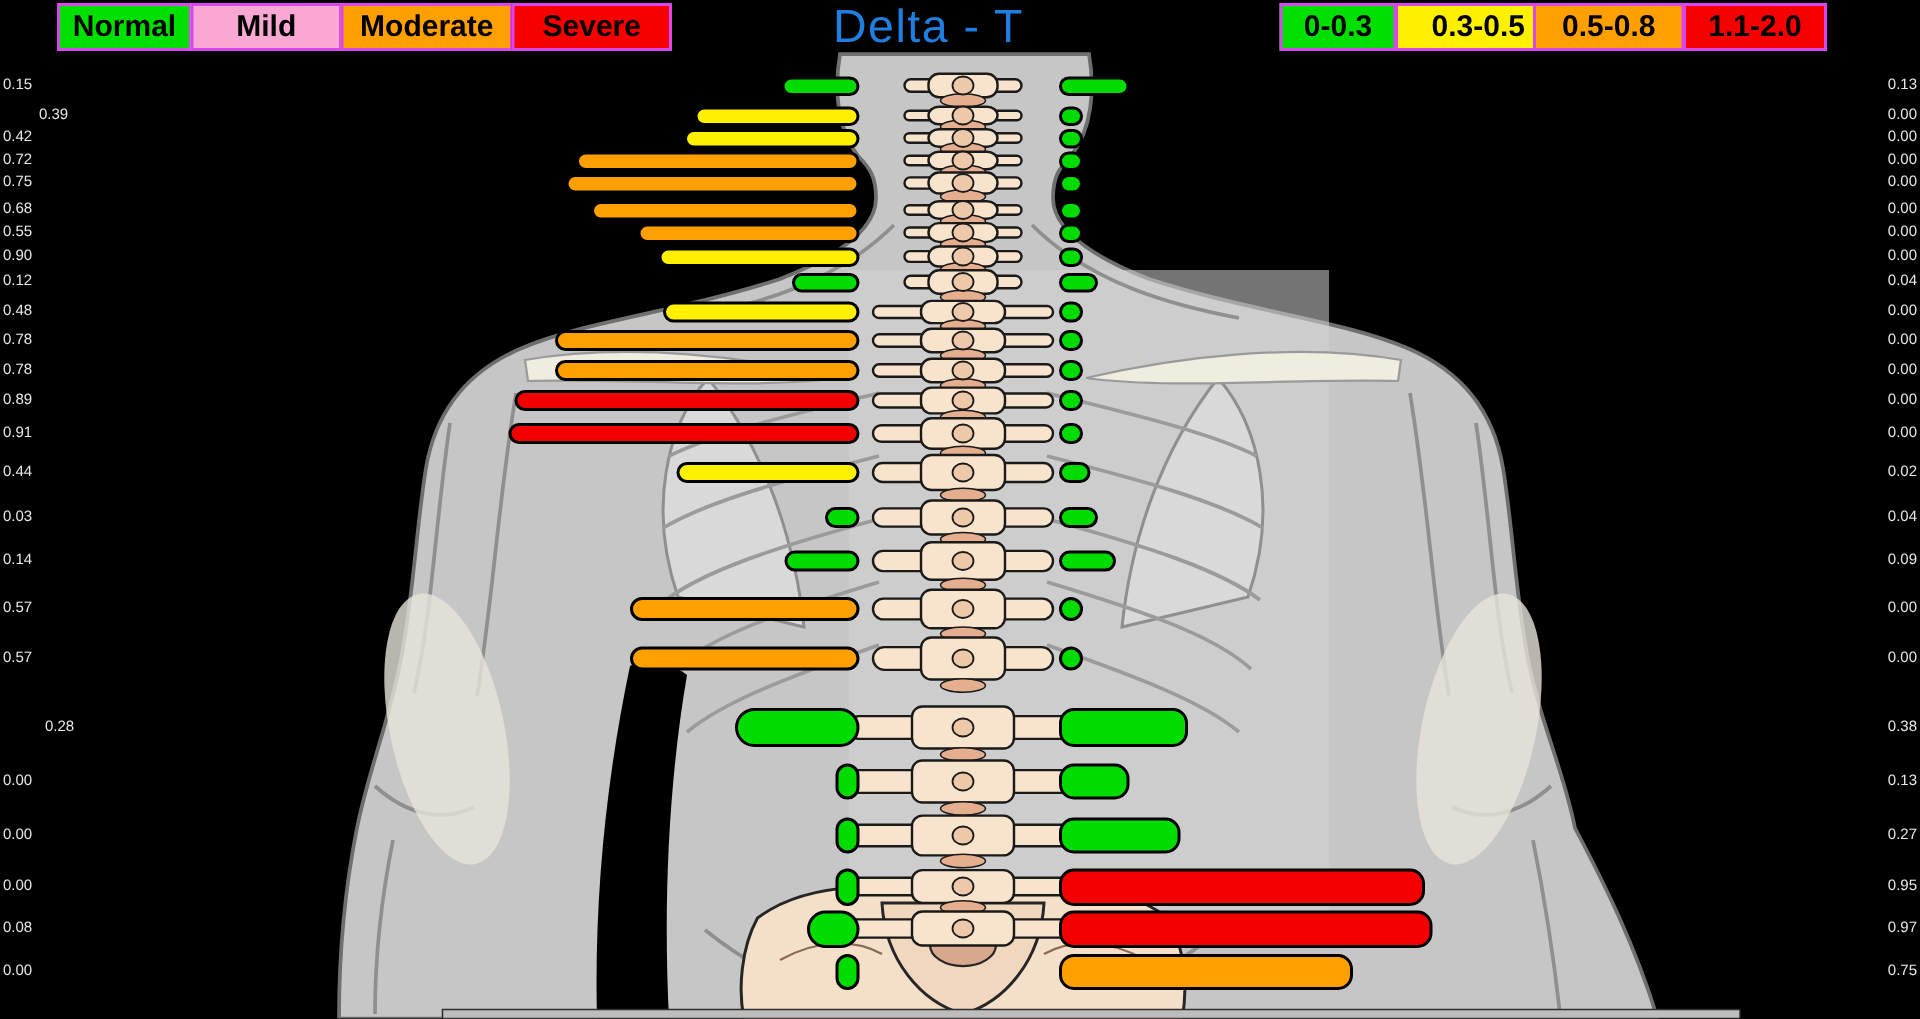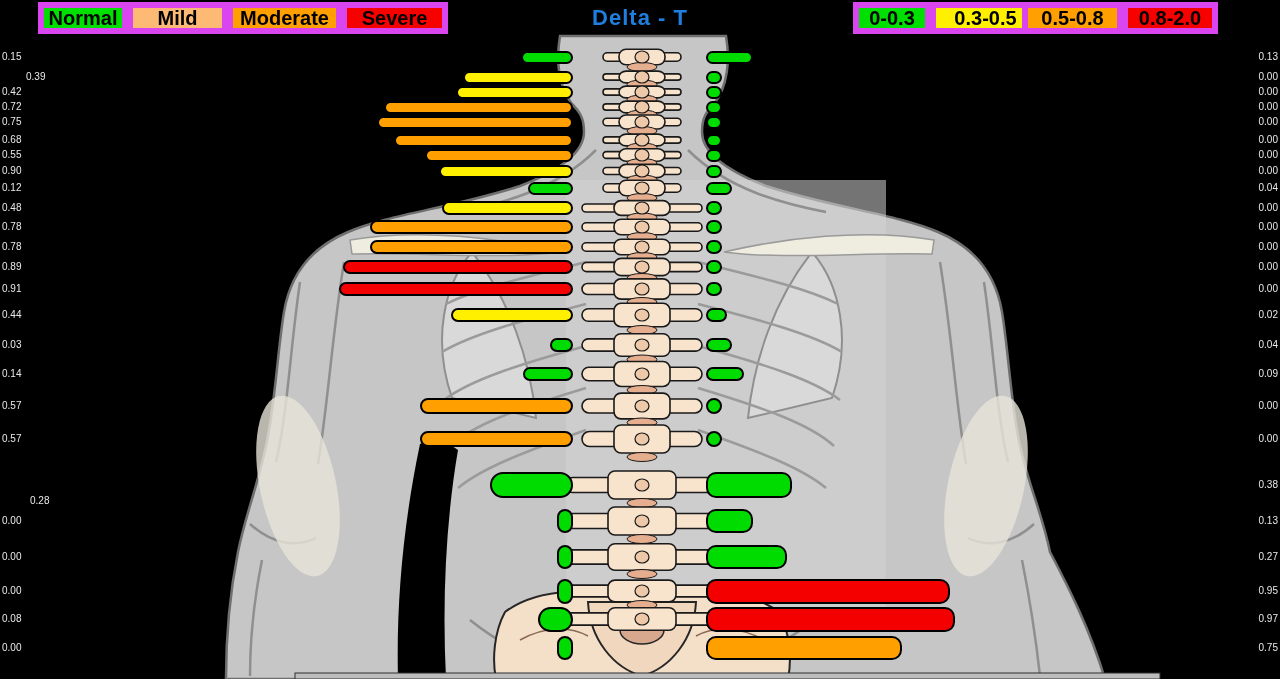--- a/index.html
+++ b/index.html
@@ -10,28 +10,28 @@
   #body-art{position:absolute;top:0;left:0;z-index:1;}
   #bars-layer{position:absolute;top:0;left:0;width:1280px;height:679px;z-index:2;}
   .tbar{position:absolute;border:2px solid #000;box-sizing:border-box;}
   .vlabel{
     position:absolute;color:#e9e9e9;font-size:10px;line-height:10px;
     font-family:"Liberation Sans",sans-serif;z-index:3;letter-spacing:0px;
   }
   .vlabel.right{text-align:right;}
   .header{position:absolute;top:0;left:0;width:1280px;height:36px;z-index:4;}
   .legend-box{
-    position:absolute;top:2px;height:32px;border:6px solid #d946ef;box-sizing:border-box;
+    position:absolute;top:2px;height:32px;border:2px solid #d946ef;box-sizing:border-box;
     display:flex;align-items:center;justify-content:center;
     font-weight:bold;font-size:20px;color:#000;font-family:"Liberation Sans",sans-serif;
   }
   .app-title{
-    position:absolute;top:1px;left:490px;width:300px;height:34px;
+    position:absolute;top:1px;left:469px;width:300px;height:34px;
     display:flex;align-items:center;justify-content:center;
-    font-size:22px;font-weight:bold;letter-spacing:1px;
+    font-size:31px;font-weight:normal;letter-spacing:1px;
     font-family:"Liberation Sans",sans-serif;
   }
 </style>
 </head>
 <body>
 
 <div class="screen">
 
   <svg id="body-art" width="1280" height="679" viewBox="0 0 1280 679">
     <g>
@@ -282,21 +282,21 @@
       <div class="tbar" style="left: 420px; top: 398px; width: 153px; height: 16px; border-radius: 16px; background: rgb(255, 160, 0);"></div>
       <div class="tbar" style="left: 706px; top: 398px; width: 16px; height: 16px; border-radius: 8px; background: rgb(0, 220, 0);"></div>
       <div class="vlabel" style="left: 2px; top: 401px; width: 26px;">0.57</div>
       <div class="vlabel right" style="left: 1252px; top: 401px; width: 26px;">0.00</div>
       <div class="tbar" style="left: 420px; top: 431px; width: 153px; height: 16px; border-radius: 16px; background: rgb(255, 160, 0);"></div>
       <div class="tbar" style="left: 706px; top: 431px; width: 16px; height: 16px; border-radius: 8px; background: rgb(0, 220, 0);"></div>
       <div class="vlabel" style="left: 2px; top: 434px; width: 26px;">0.57</div>
       <div class="vlabel right" style="left: 1252px; top: 434px; width: 26px;">0.00</div>
       <div class="tbar" style="left: 490px; top: 472px; width: 83px; height: 26px; border-radius: 26px; background: rgb(0, 220, 0);"></div>
       <div class="tbar" style="left: 706px; top: 472px; width: 86px; height: 26px; border-radius: 10px; background: rgb(0, 220, 0);"></div>
-      <div class="vlabel" style="left: 2px; top: 496px; width: 26px; padding-left: 28px;">0.28</div>
+      <div class="vlabel" style="left: 2px; top: 480px; width: 26px; padding-left: 28px;">0.28</div>
       <div class="vlabel right" style="left: 1252px; top: 480px; width: 26px;">0.38</div>
       <div class="tbar" style="left: 557px; top: 509px; width: 16px; height: 24px; border-radius: 24px; background: rgb(0, 220, 0);"></div>
       <div class="tbar" style="left: 706px; top: 509px; width: 47px; height: 24px; border-radius: 10px; background: rgb(0, 220, 0);"></div>
       <div class="vlabel" style="left: 2px; top: 516px; width: 26px;">0.00</div>
       <div class="vlabel right" style="left: 1252px; top: 516px; width: 26px;">0.13</div>
       <div class="tbar" style="left: 557px; top: 545px; width: 16px; height: 24px; border-radius: 24px; background: rgb(0, 220, 0);"></div>
       <div class="tbar" style="left: 706px; top: 545px; width: 81px; height: 24px; border-radius: 10px; background: rgb(0, 220, 0);"></div>
       <div class="vlabel" style="left: 2px; top: 552px; width: 26px;">0.00</div>
       <div class="vlabel right" style="left: 1252px; top: 552px; width: 26px;">0.27</div>
       <div class="tbar" style="left: 557px; top: 578.5px; width: 16px; height: 25px; border-radius: 25px; background: rgb(0, 220, 0);"></div>
@@ -310,25 +310,25 @@
       <div class="tbar" style="left: 557px; top: 636px; width: 16px; height: 24px; border-radius: 24px; background: rgb(0, 220, 0);"></div>
       <div class="tbar" style="left: 706px; top: 636px; width: 196px; height: 24px; border-radius: 10px; background: rgb(255, 160, 0);"></div>
       <div class="vlabel" style="left: 2px; top: 643px; width: 26px;">0.00</div>
       <div class="vlabel right" style="left: 1252px; top: 643px; width: 26px;">0.75</div>
     </div>
 
   <div class="header">
     <div class="app-title" style="color: rgb(30, 127, 224);">Delta - T</div>
     <div id="severity-legend">
         <div class="legend-box" style="left: 38px; width: 90px; background: rgb(0, 224, 0);">Normal</div>
-        <div class="legend-box" style="left: 127px; width: 101px; background: #fdba74;">Mild</div>
+        <div class="legend-box" style="left: 127px; width: 101px; background: #f9a8d4;">Mild</div>
         <div class="legend-box" style="left: 227px; width: 115px; background: rgb(255, 160, 0);">Moderate</div>
         <div class="legend-box" style="left: 341px; width: 107px; background: rgb(247, 0, 0);">Severe</div>
       </div>
     <div id="range-legend">
         <div class="legend-box" style="left: 853px; width: 78px; background: rgb(0, 224, 0);">0-0.3</div>
         <div class="legend-box" style="left: 930px; width: 111px; background: rgb(255, 240, 0);">0.3-0.5</div>
         <div class="legend-box" style="left: 1022px; width: 101px; background: rgb(255, 160, 0);">0.5-0.8</div>
-        <div class="legend-box" style="left: 1122px; width: 96px; background: rgb(247, 0, 0);">0.8-2.0</div>
+        <div class="legend-box" style="left: 1122px; width: 96px; background: rgb(247, 0, 0);">1.1-2.0</div>
       </div>
   </div>
 
 </div>
 
 </body></html>

